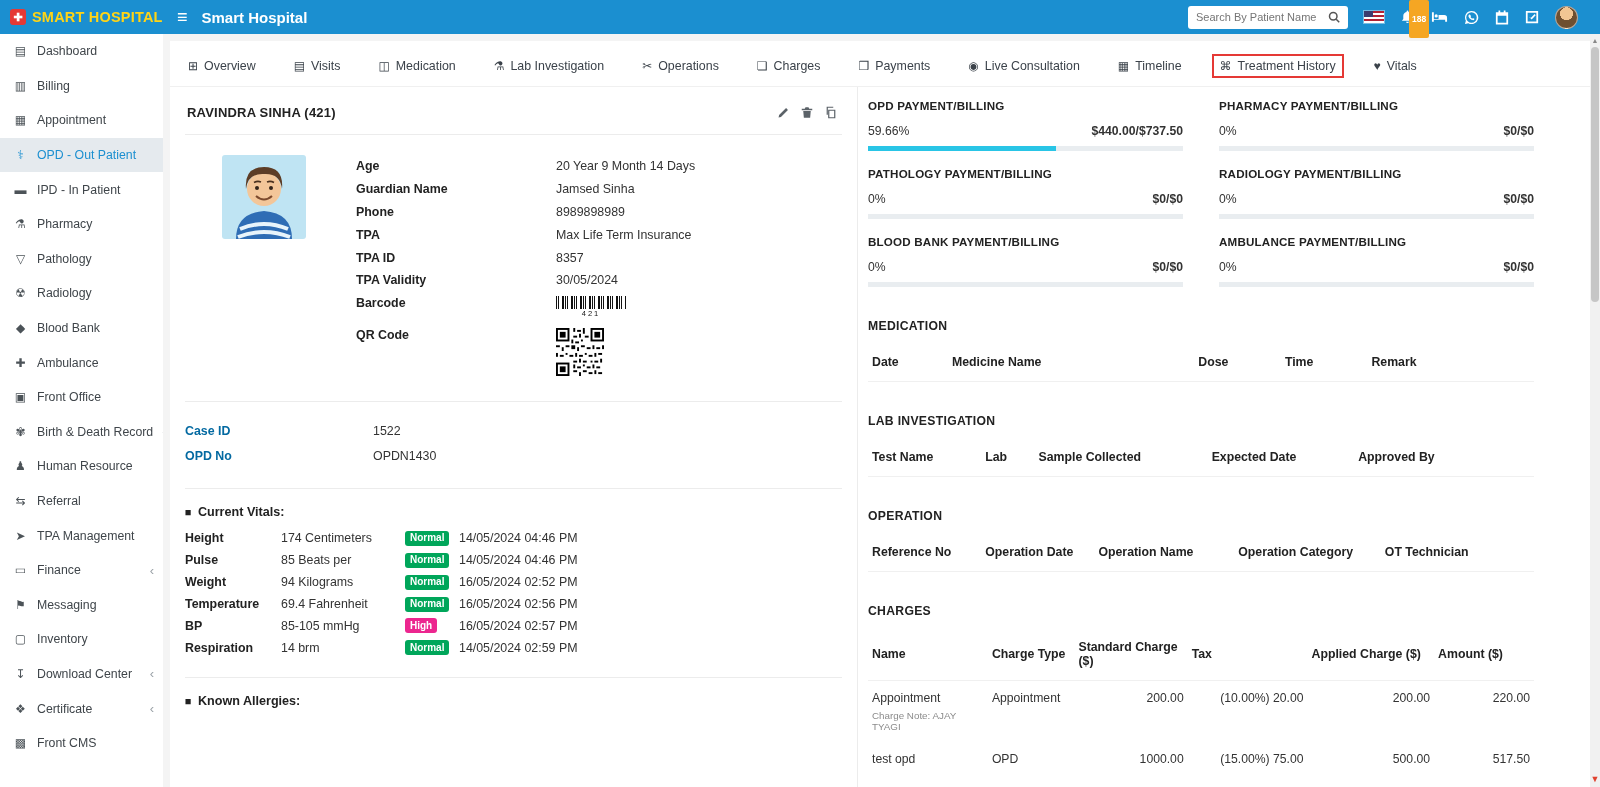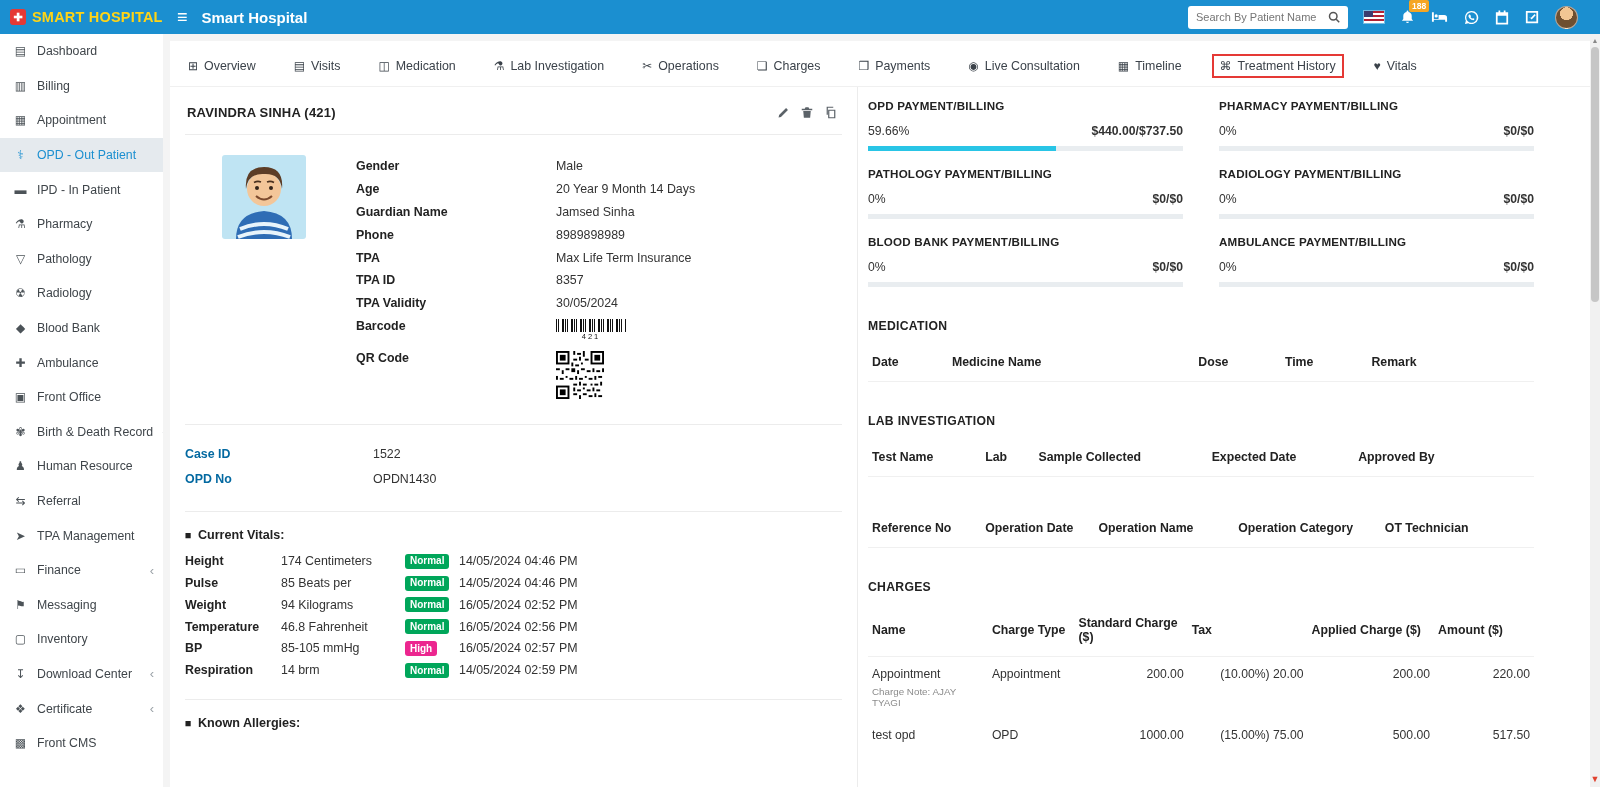--- a/index.html
+++ b/index.html
@@ -12,21 +12,21 @@
   .logo-cross { width:16px; height:16px; background:#e53935; color:#fff; font-size:11px; font-weight:bold; display:flex; align-items:center; justify-content:center; border-radius:3px; }
   .logo-text { color:#ffd416; font-weight:bold; font-size:14.5px; letter-spacing:.2px; white-space:nowrap; }
   .hamburger { color:#fff; font-size:18px; margin:0 14px 0 14px; cursor:pointer; line-height:1; }
   .app-title { color:#fff; font-weight:bold; font-size:15px; }
   .header-right { margin-left:auto; display:flex; align-items:center; gap:16px; padding-right:22px; }
   .search-box { background:#fff; border-radius:3px; height:23px; width:160px; display:flex; align-items:center; padding:8px 8px; gap:5px; }
   .search-box input { flex:1; border:0; outline:0; font-size:11px; color:#555; font-family:inherit; background:transparent; min-width:0; }
   .flag { width:20px; height:12px; position:relative; background:repeating-linear-gradient(180deg,#b22234 0 2px,#fff 2px 4px); cursor:pointer; box-shadow:0 0 0 1px rgba(255,255,255,.4); }
   .flag::after { content:""; position:absolute; left:0; top:0; width:9px; height:6px; background:#3c3b6e; }
   .hicon { position:relative; display:flex; align-items:center; cursor:pointer; }
-  .notif-badge { position:absolute; top:-9px; left:9px; background:#f5a623; color:#fff; font-size:8.5px; font-weight:bold; padding:1px 3px; border-radius:2px; line-height:1.2; }
+  .notif-badge { position:absolute; top:-9px; left:9px; background:#f5a623; color:#fff; font-size:8.5px; font-weight:bold; padding:14px 3px; border-radius:2px; line-height:1.2; }
   .avatar { width:23px; height:23px; border-radius:50%; cursor:pointer; background:radial-gradient(circle at 50% 32%, #f1c693 0 36%, #6e4f30 37% 100%); border:1px solid rgba(255,255,255,.5); }
 
   
   .sidebar { position:absolute; top:34px; left:0; width:163px; bottom:0; background:#fff; z-index:9; overflow:hidden; }
   .side-item { height:34.6px; display:flex; align-items:center; gap:9px; padding:0 9px 0 13px; font-size:12.3px; color:#3f454a; cursor:pointer; white-space:nowrap; }
   .si-icon { width:15px; min-width:15px; text-align:center; font-size:12px; color:#4c5358; }
   .side-item.active { background:#e5eaee; }
   .side-item.active .si-icon, .side-item.active .si-label { color:var(--header,#1b8fd0); }
   .si-chevron { margin-left:auto; color:#9aa1a7; font-size:13px; line-height:1; }
 
@@ -330,24 +330,20 @@
               <path d="M24 34 Q22 12 42 12 Q62 12 60 34 Q58 18 42 19 Q26 18 24 34 Z" fill="#5d3d26"></path>
               <circle cx="35" cy="33" r="2" fill="#33241a"></circle>
                 <circle cx="49" cy="33" r="2" fill="#33241a"></circle>
               <path d="M31 28h7M46 28h7" stroke="#4a3categoria" stroke-width="0"></path>
               <path d="M32 27.5q3.5-2 7-.5M45 27q3.5-1.5 7 .5" stroke="#4a311f" stroke-width="1.6" fill="none"></path>
               <path d="M34 41 Q42 48 50 41" stroke="#7c4a2d" stroke-width="2" fill="none"></path>
             </svg>
           </div>
           <div class="pf-col">
             <div>
-                <div class="pf-row">
-                  <span class="pf-label">Gender</span>
-                  <span class="pf-value">Male</span>
-                </div>
                 <div class="pf-row">
                   <span class="pf-label">Age</span>
                   <span class="pf-value">20 Year 9 Month 14 Days</span>
                 </div>
                 <div class="pf-row">
                   <span class="pf-label">Guardian Name</span>
                   <span class="pf-value">Jamsed Sinha</span>
                 </div>
                 <div class="pf-row">
                   <span class="pf-label">Phone</span>
@@ -484,21 +480,21 @@
                 <span class="v-date">14/05/2024 04:46 PM</span>
               </div>
               <div class="vital-row">
                 <span class="v-label">Weight</span>
                 <span class="v-value">94 Kilograms</span>
                 <span class="v-badge"><span class="badge badge-green">Normal</span></span>
                 <span class="v-date">16/05/2024 02:52 PM</span>
               </div>
               <div class="vital-row">
                 <span class="v-label">Temperature</span>
-                <span class="v-value">46.8 Fahrenheit</span>
+                <span class="v-value">69.4 Fahrenheit</span>
                 <span class="v-badge"><span class="badge badge-green">Normal</span></span>
                 <span class="v-date">16/05/2024 02:56 PM</span>
               </div>
               <div class="vital-row">
                 <span class="v-label">BP</span>
                 <span class="v-value">85-105 mmHg</span>
                 <span class="v-badge"><span class="badge badge-pink">High</span></span>
                 <span class="v-date">16/05/2024 02:57 PM</span>
               </div>
               <div class="vital-row">
@@ -610,20 +606,21 @@
                   <th>Sample Collected</th>
                   <th>Expected Date</th>
                   <th>Approved By</th>
                 </tr>
               </thead>
             <tbody></tbody>
           </table>
         </div>
 
         <div class="section">
+          <div class="sec-title">OPERATION</div>
           <table class="sec-table t-op">
             <thead>
                 <tr>
                   <th>Reference No</th>
                   <th>Operation Date</th>
                   <th>Operation Name</th>
                   <th>Operation Category</th>
                   <th>OT Technician</th>
                 </tr>
               </thead>

